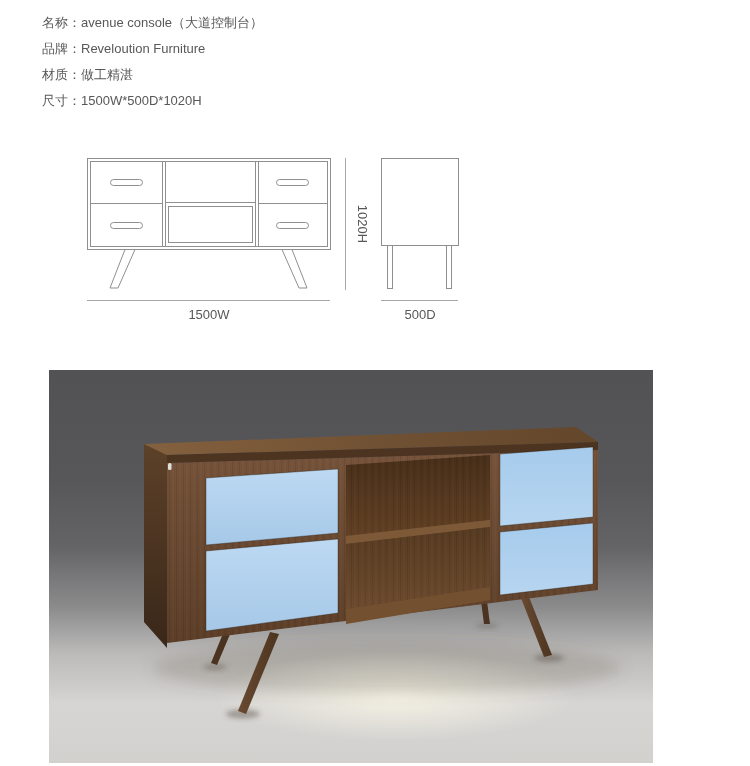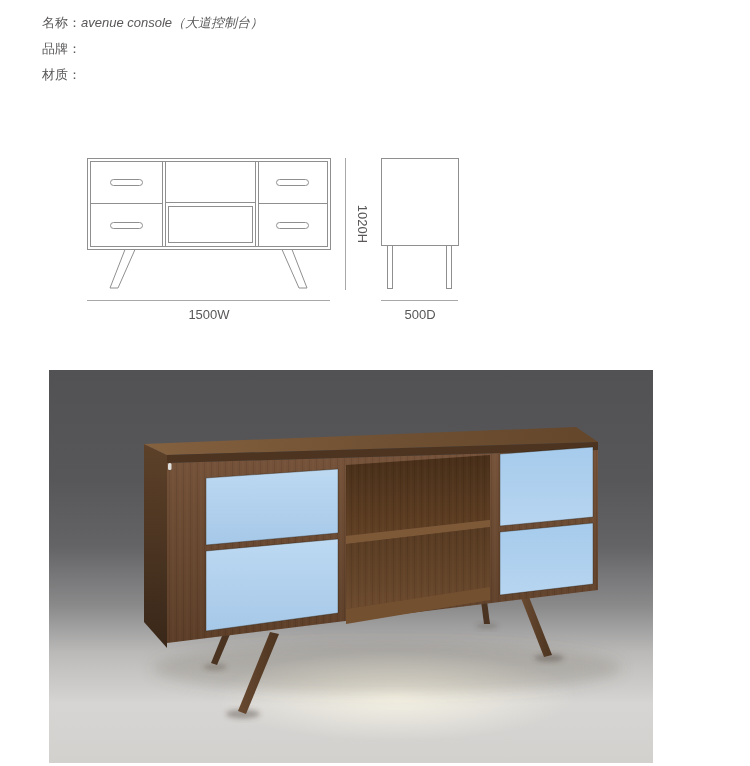--- a/index.html
+++ b/index.html
@@ -2,21 +2,21 @@
 <html><head>
 <meta charset="utf-8">
 <style>
   html,body{margin:0;padding:0;background:#fff;}
   .page{position:relative;width:653px;height:766px;background:#ffffff;overflow:hidden;
         font-family:"Liberation Sans","DejaVu Sans",sans-serif;color:#595757;}
   
   .specs{position:absolute;left:42px;top:10px;font-size:13px;line-height:26px;}
   .spec-row{display:flex;align-items:flex-start;white-space:nowrap;}
   .spec-label{flex:0 0 auto;}
-  .spec-value{flex:0 0 auto;font-style:italic;}
+  .spec-value{flex:0 0 auto;}
   .spec-value-multiline{white-space:nowrap;}
   
   .drawing{position:absolute;left:50px;top:145px;width:470px;height:185px;}
   .dim-text{font-size:13px;fill:#595757;font-family:"Liberation Sans","DejaVu Sans",sans-serif;}
   
   .photo{position:absolute;left:49px;top:370px;width:654px;height:393px;overflow:hidden;
     background:
       radial-gradient(ellipse 240px 60px at 53% 83%, rgba(248,244,230,0.95) 0%, rgba(248,244,230,0) 75%),
       linear-gradient(180deg,#525154 0%,#575659 28%,#646366 45%,#8b8a8b 60%,#bbbab9 72%,#d6d5d3 85%,#d2d1ce 100%);}
   .photo svg{display:block;}
@@ -26,25 +26,31 @@
 
 <div class="page">
 
   <div class="specs">
     <div class="spec-row">
       <span class="spec-label"><span>名称</span><span>：</span></span>
       <span class="spec-value">avenue console（大道控制台）</span>
     </div>
     <div class="spec-row">
       <span class="spec-label"><span>品牌</span><span>：</span></span>
+      <span class="spec-value">Reveloution Furniture</span>
     </div>
     <div class="spec-row">
       <span class="spec-label"><span>材质</span><span>：</span></span>
       <span class="spec-value-multiline">
+        <div>做工精湛</div>
       </span>
+    </div>
+    <div class="spec-row">
+      <span class="spec-label"><span>尺寸</span><span>：</span></span>
+      <span class="spec-value">1500W*500D*1020H</span>
     </div>
   </div>
 
   <svg class="drawing" width="470" height="185" viewBox="0 0 470 185">
 
     <g stroke="#8f8f8f" fill="none" stroke-width="1">
       <rect x="37.5" y="13.5" width="243" height="91"></rect>
       <rect x="40.5" y="16.5" width="237" height="85"></rect>
       <line x1="112.5" y1="16.5" x2="112.5" y2="101.5"></line>
       <line x1="115.5" y1="16.5" x2="115.5" y2="101.5"></line>

